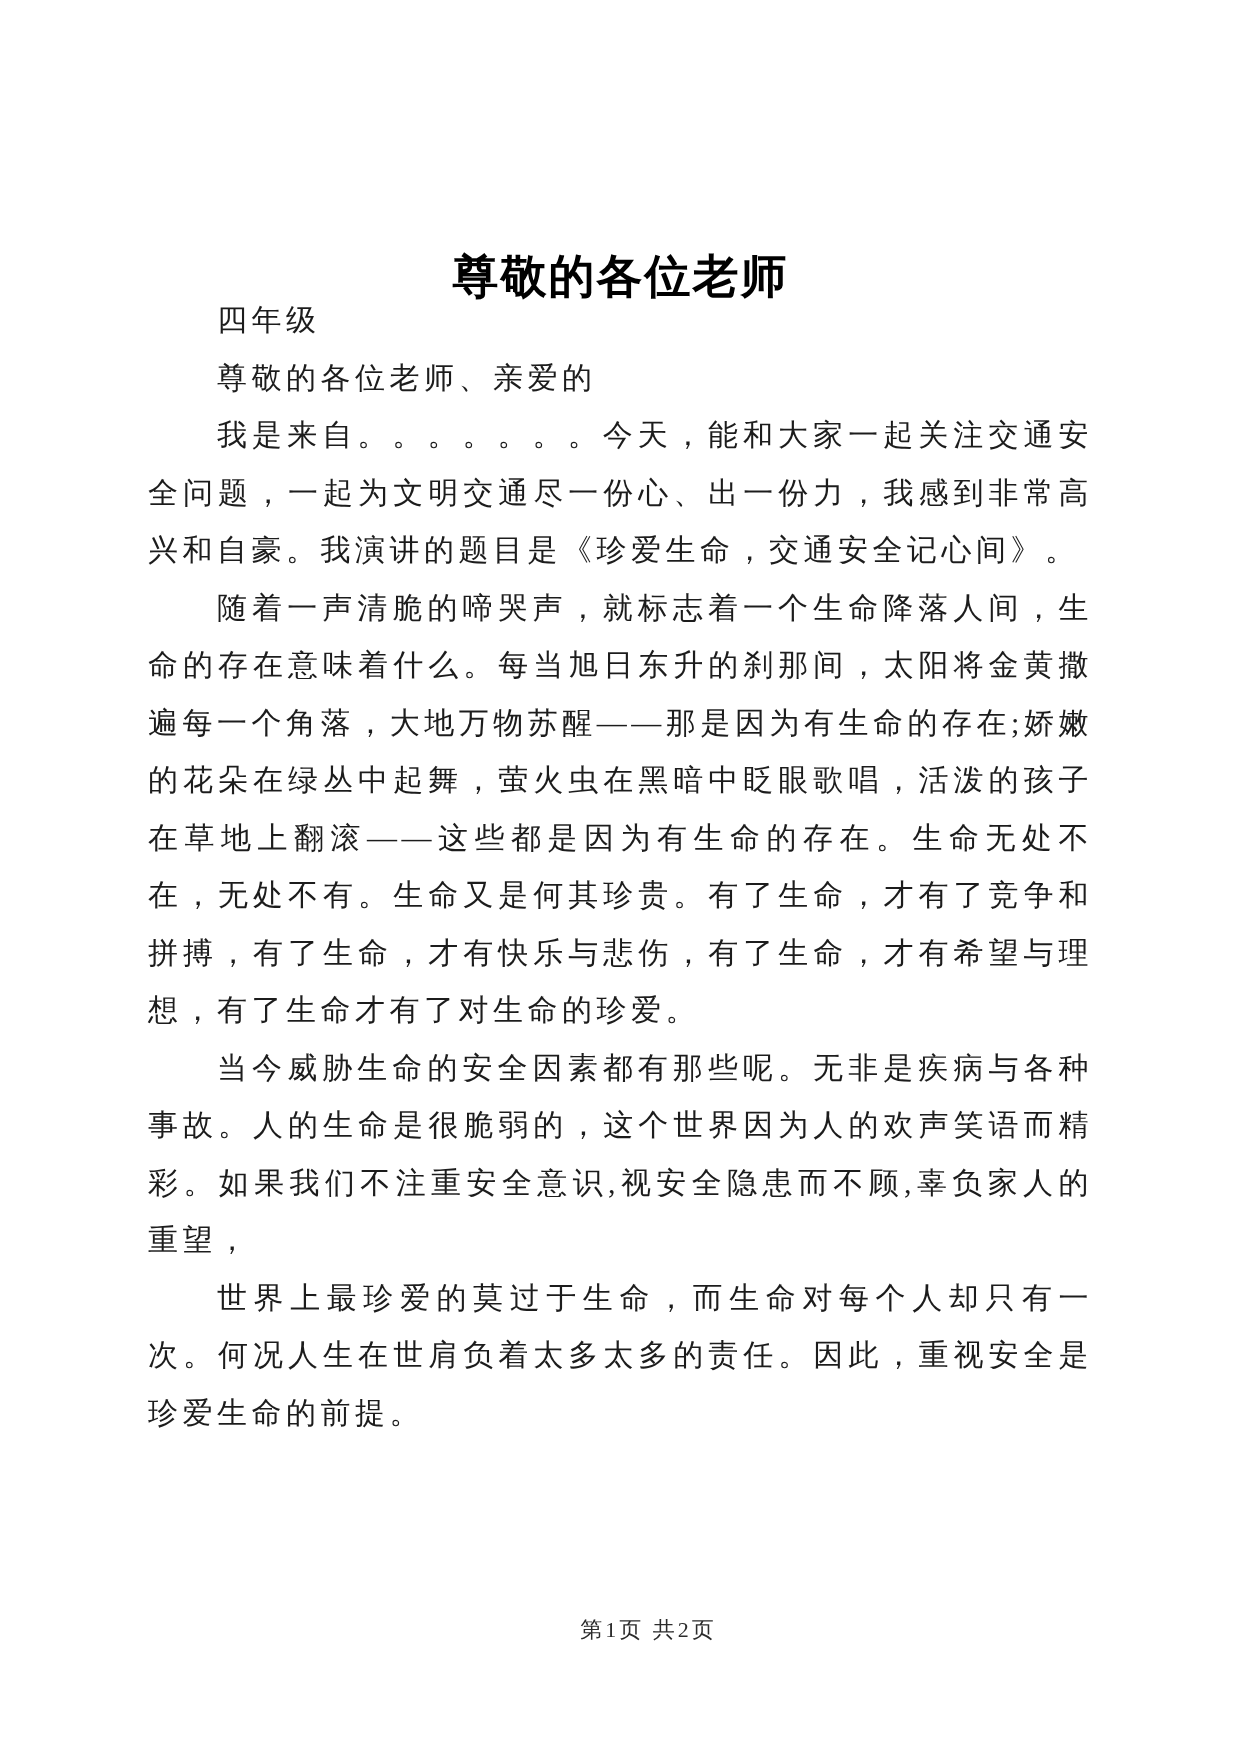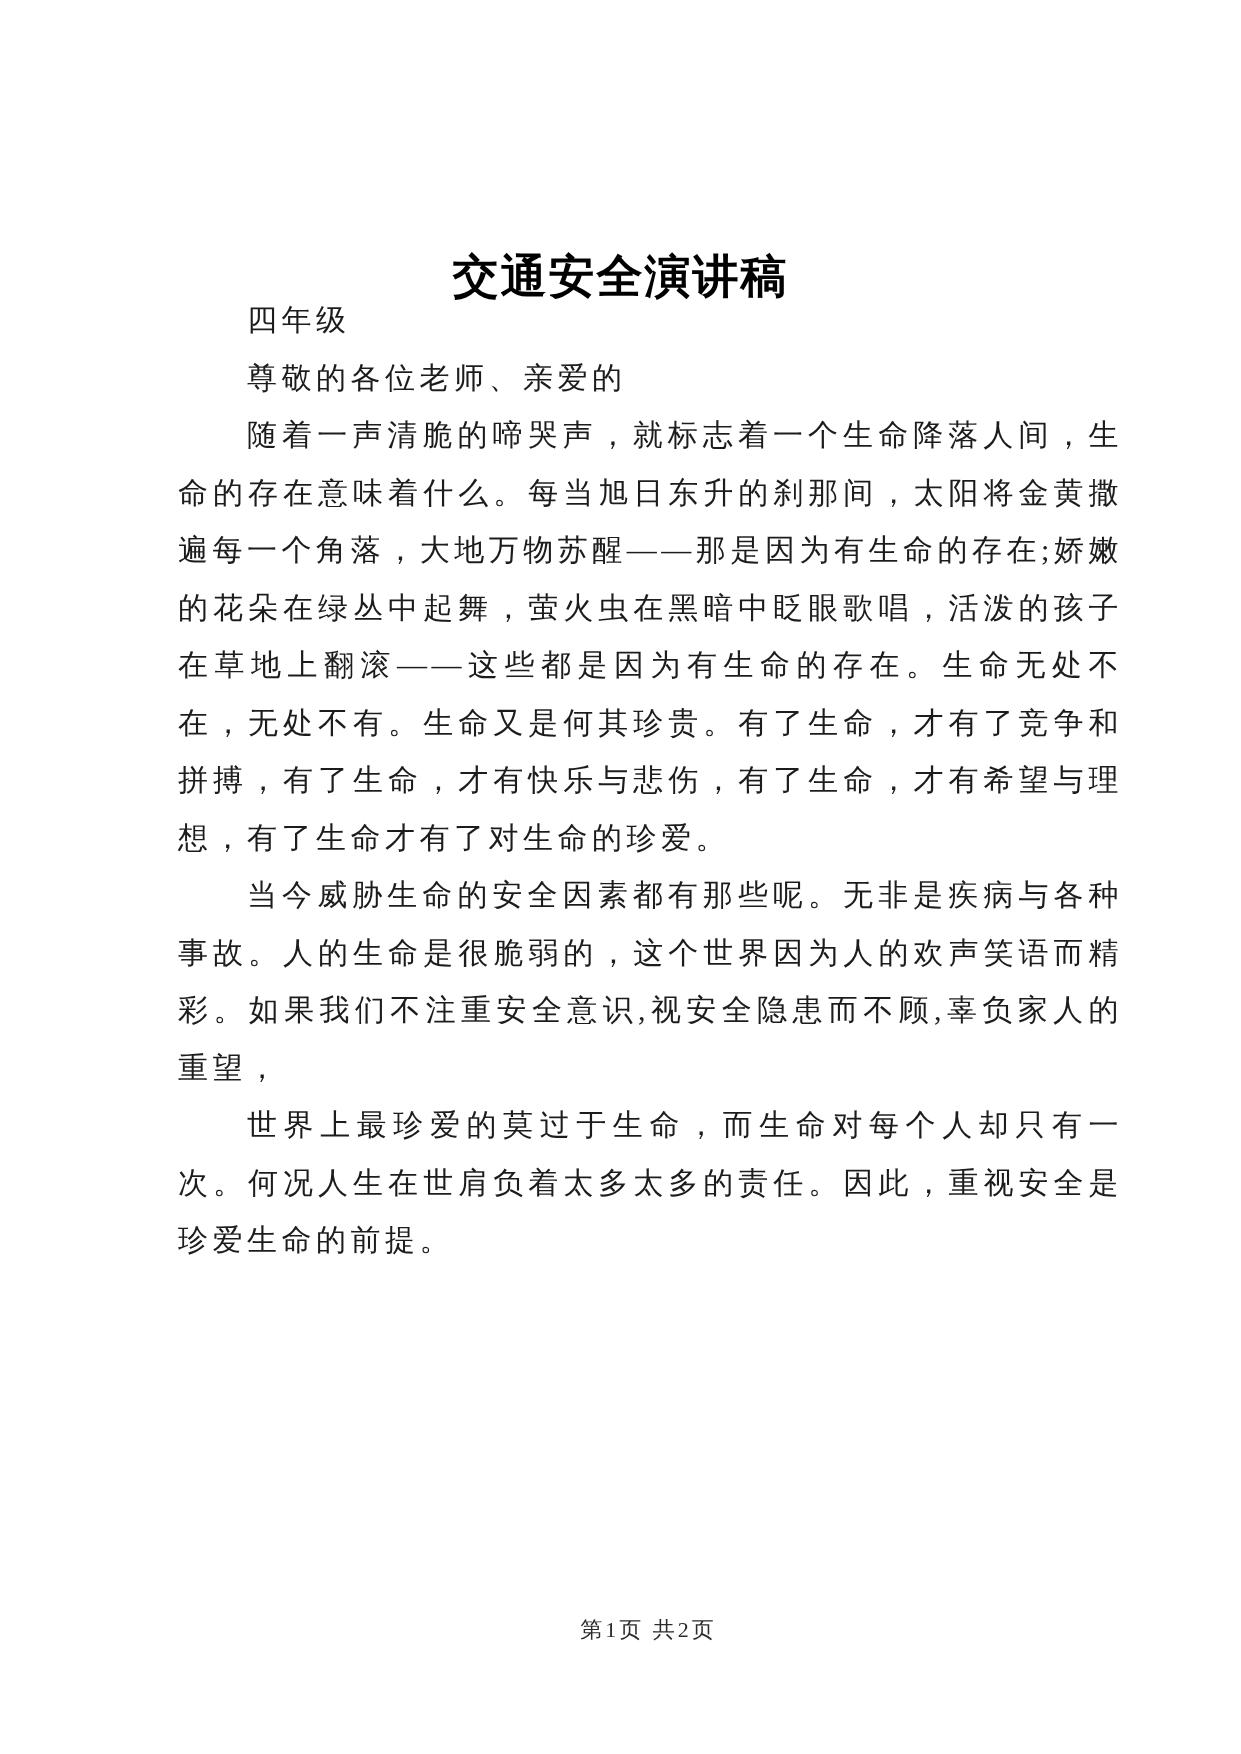--- a/index.html
+++ b/index.html
@@ -34,21 +34,20 @@
     left: 148px;
     width: 945px;
     font-size: 30px;
     line-height: 57.5px;
     color: #1c1c1c;
     font-weight: normal;
     text-align: justify;
     text-justify: inter-character;
     word-break: break-all;
     letter-spacing: 4.5px;
-    margin-left: 30px;
   }
   .doc-body p {
     margin: 0;
     padding: 0;
     text-indent: 2.3em;
   }
   .doc-footer {
     position: absolute;
     top: 1615px;
     left: 0;
@@ -59,25 +58,26 @@
     color: #2b2b2b;
     letter-spacing: 3px;
     transform: translateX(28px);
   }
 </style>
 </head>
 <body>
 
 <div class="doc-page">
 
-  <h1 class="doc-title">交通安全演讲稿</h1>
+  <h1 class="doc-title">尊敬的各位老师</h1>
 
   <div class="doc-body">
       <p>四年级</p>
       <p>尊敬的各位老师、亲爱的</p>
+      <p>我是来自。。。。。。。今天，能和大家一起关注交通安全问题，一起为文明交通尽一份心、出一份力，我感到非常高兴和自豪。我演讲的题目是《珍爱生命，交通安全记心间》。</p>
       <p>随着一声清脆的啼哭声，就标志着一个生命降落人间，生命的存在意味着什么。每当旭日东升的刹那间，太阳将金黄撒遍每一个角落，大地万物苏醒——那是因为有生命的存在;娇嫩的花朵在绿丛中起舞，萤火虫在黑暗中眨眼歌唱，活泼的孩子在草地上翻滚——这些都是因为有生命的存在。生命无处不在，无处不有。生命又是何其珍贵。有了生命，才有了竞争和拼搏，有了生命，才有快乐与悲伤，有了生命，才有希望与理想，有了生命才有了对生命的珍爱。</p>
       <p>当今威胁生命的安全因素都有那些呢。无非是疾病与各种事故。人的生命是很脆弱的，这个世界因为人的欢声笑语而精彩。如果我们不注重安全意识,视安全隐患而不顾,辜负家人的重望，</p>
       <p>世界上最珍爱的莫过于生命，而生命对每个人却只有一次。何况人生在世肩负着太多太多的责任。因此，重视安全是珍爱生命的前提。</p>
     </div>
 
   <div class="doc-footer">第1页 共2页</div>
 
 </div>
 
 </body></html>

